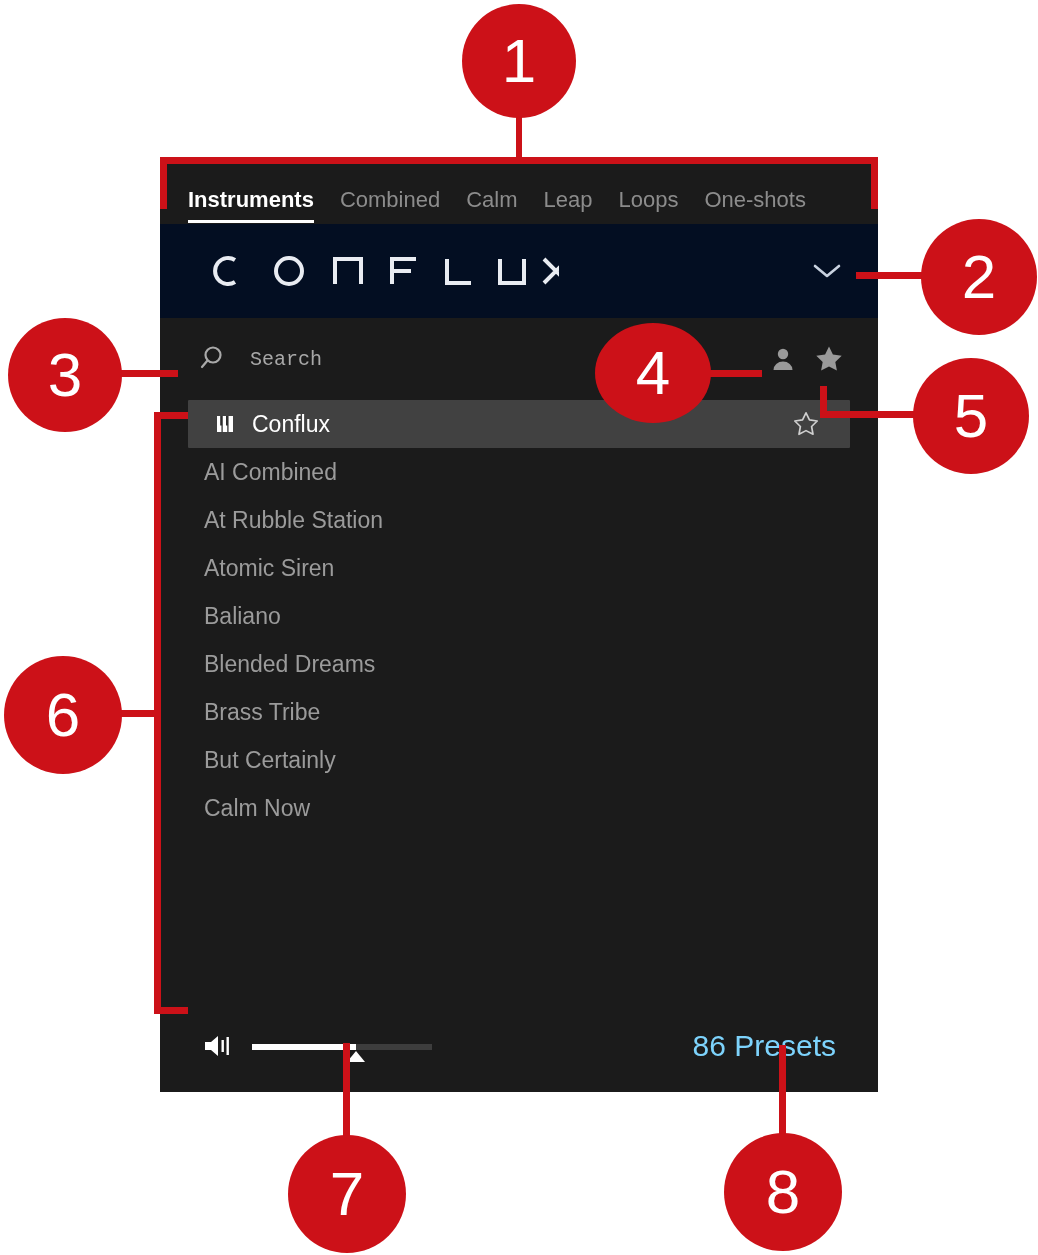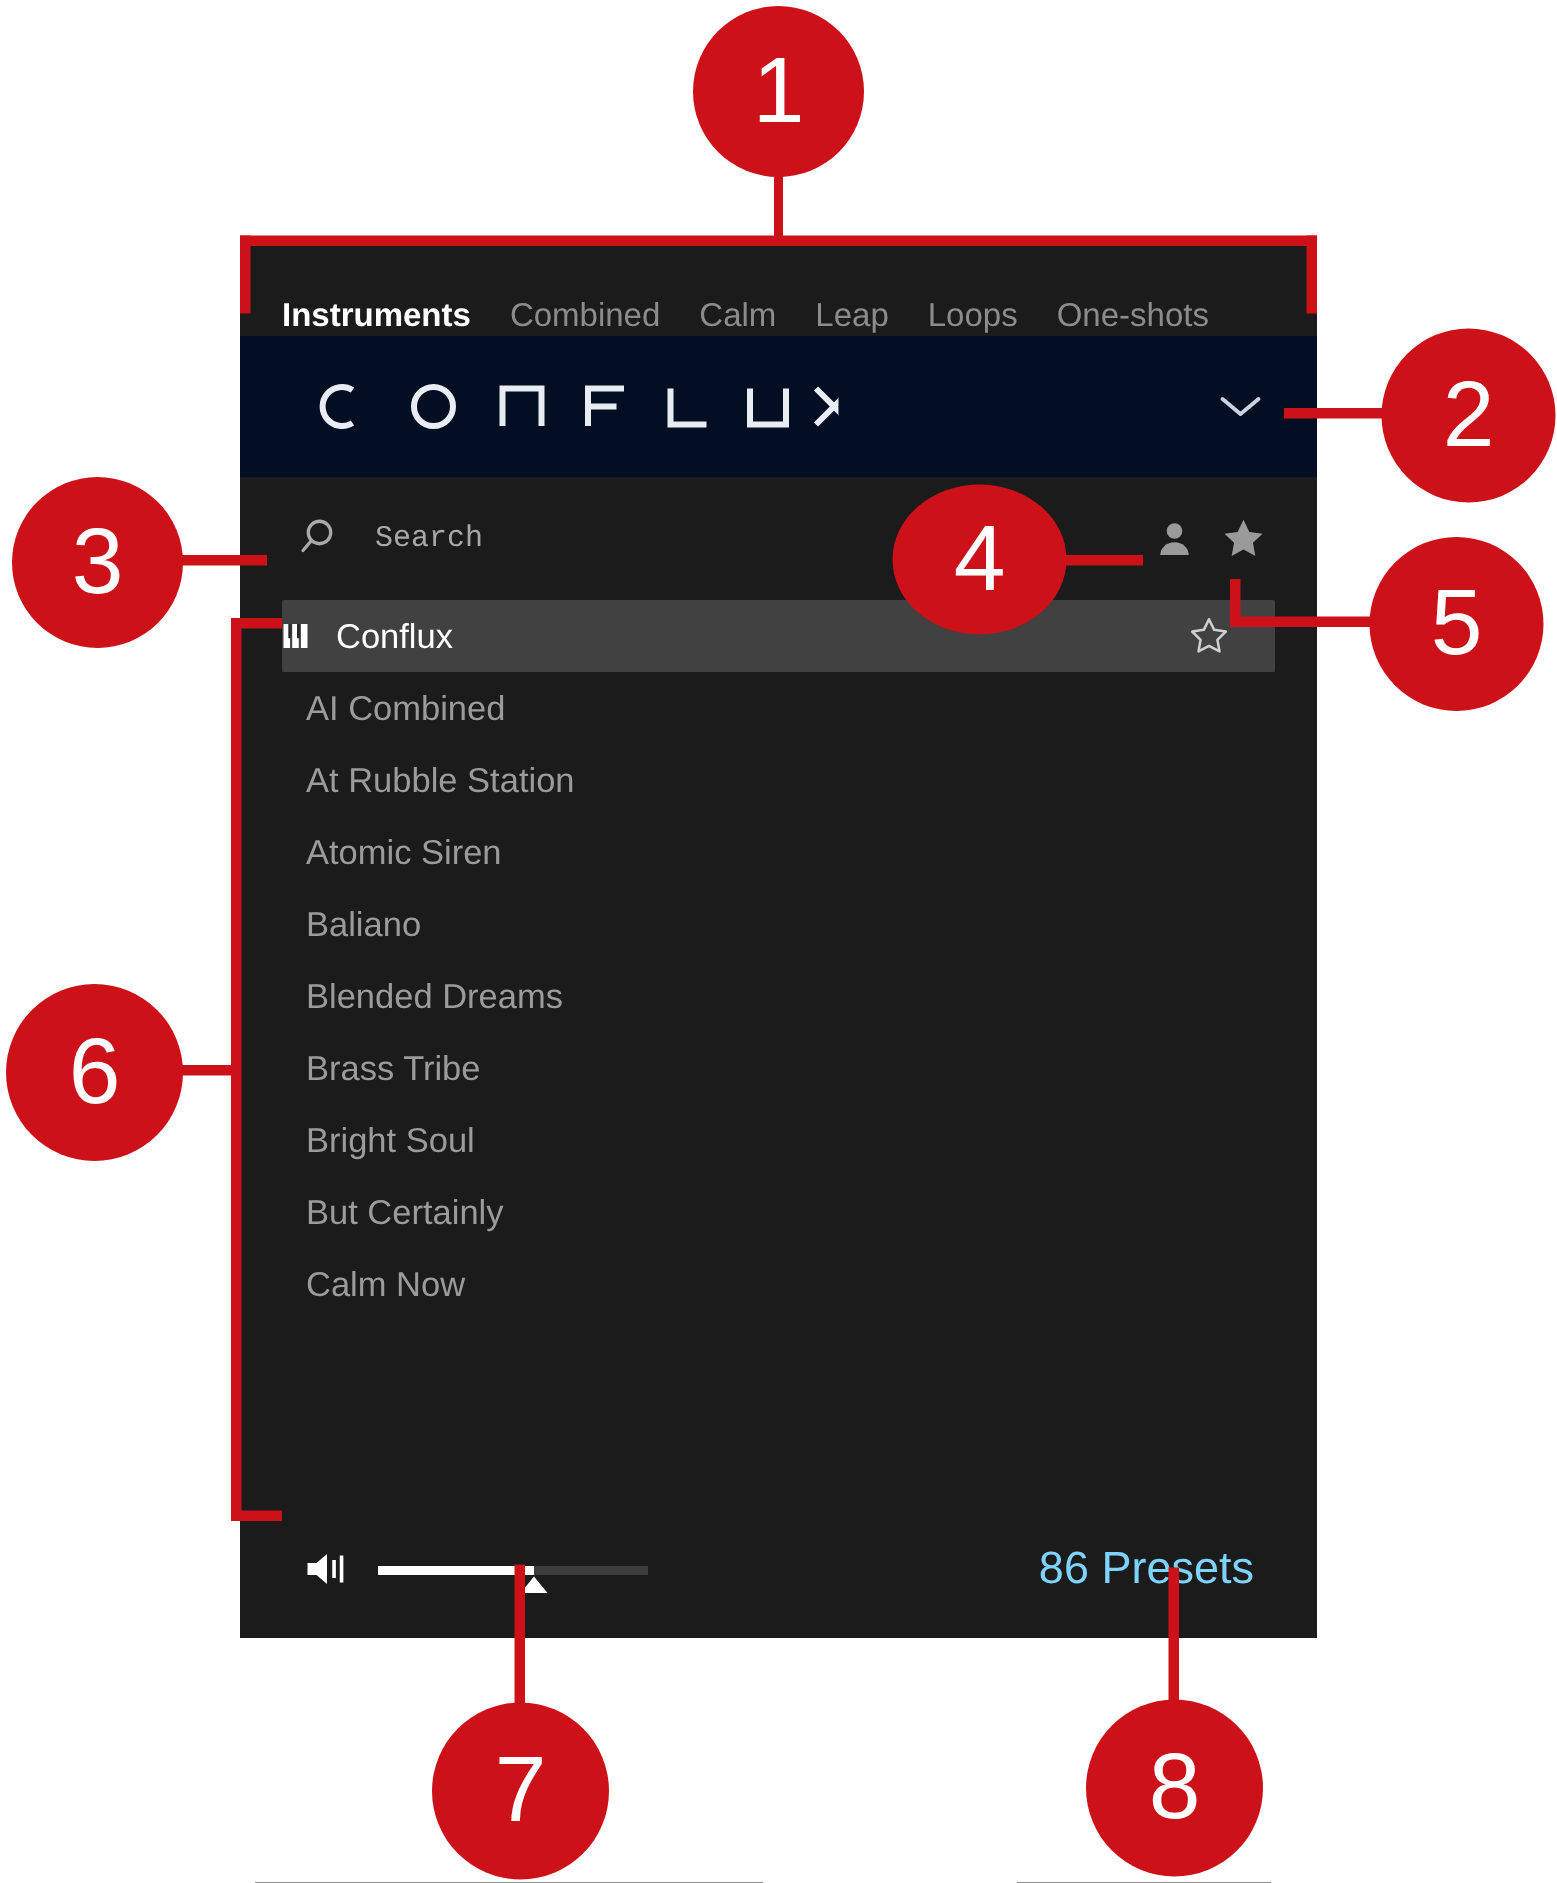--- a/index.html
+++ b/index.html
@@ -18,21 +18,21 @@
     left:160px;top:162px;
     width:718px;height:930px;
     background:#1b1b1b;
     overflow:hidden;
   }
 
   
   .tabbar{
     position:absolute;left:0;top:0;width:100%;height:62px;
     background:#1b1b1b;
-    display:flex;align-items:flex-end;
+    display:flex;align-items:center;
     padding:14px 0 0 28px;
     box-sizing:border-box;
   }
   .tab{
     position:relative;
     font-size:22px;
     color:#8c8c8c;
     margin-right:26px;
     white-space:nowrap;
     cursor:pointer;
@@ -81,21 +81,21 @@
     position:absolute;left:0;top:238px;width:100%;
     height:var(--listh,600px);
     overflow:hidden;
     background:#1b1b1b;
   }
   .row{
     height:48px;display:flex;align-items:center;
     padding:0 30px 0 44px;box-sizing:border-box;
     color:#9b9b9b;font-size:23px;cursor:pointer;
   }
-  .row.selected{background:#414141;color:#ffffff;margin:0 28px;padding-left:0;
+  .row.selected{background:#414141;color:#ffffff;margin:0 28px;padding-left:28px;
                 border-radius:1px;}
   .row .pianoic{margin-right:14px;display:flex;align-items:center;}
   .row .rowlabel{flex:1;white-space:nowrap;overflow:hidden;text-overflow:ellipsis;}
   .row .starout{display:flex;align-items:center;}
 
   
   .footer{
     position:absolute;left:0;bottom:0;width:100%;height:92px;
     background:#1b1b1b;
     display:flex;align-items:center;
@@ -226,23 +226,20 @@
           <div class="row">
             <span class="rowlabel">Baliano</span>
           </div>
           <div class="row">
             <span class="rowlabel">Blended Dreams</span>
           </div>
           <div class="row">
             <span class="rowlabel">Brass Tribe</span>
           </div>
           <div class="row">
-            <span class="rowlabel">Bright Soul</span>
-          </div>
-          <div class="row">
             <span class="rowlabel">But Certainly</span>
           </div>
           <div class="row">
             <span class="rowlabel">Calm Now</span>
           </div>
         </div>
     </div>
 
     <div class="footer">
       <span class="spk">

